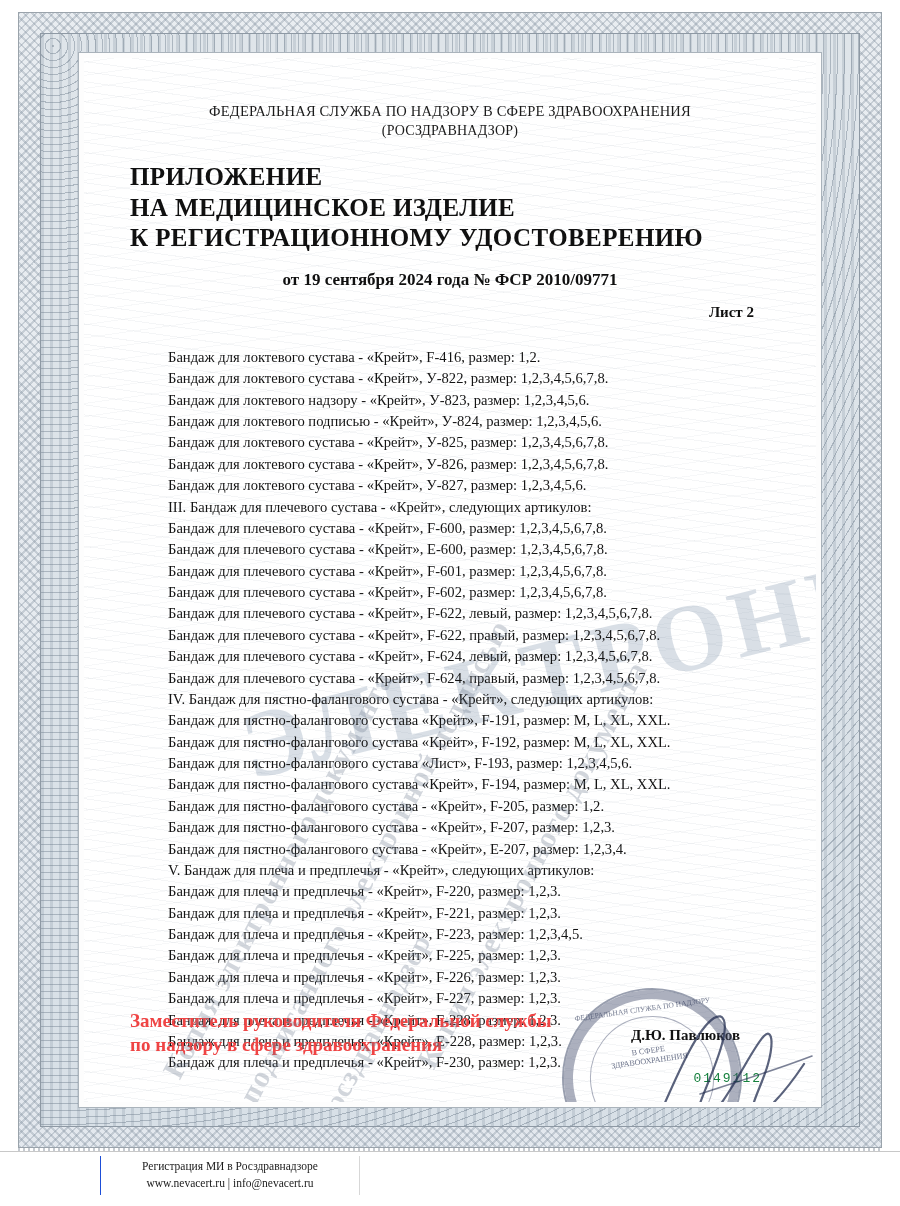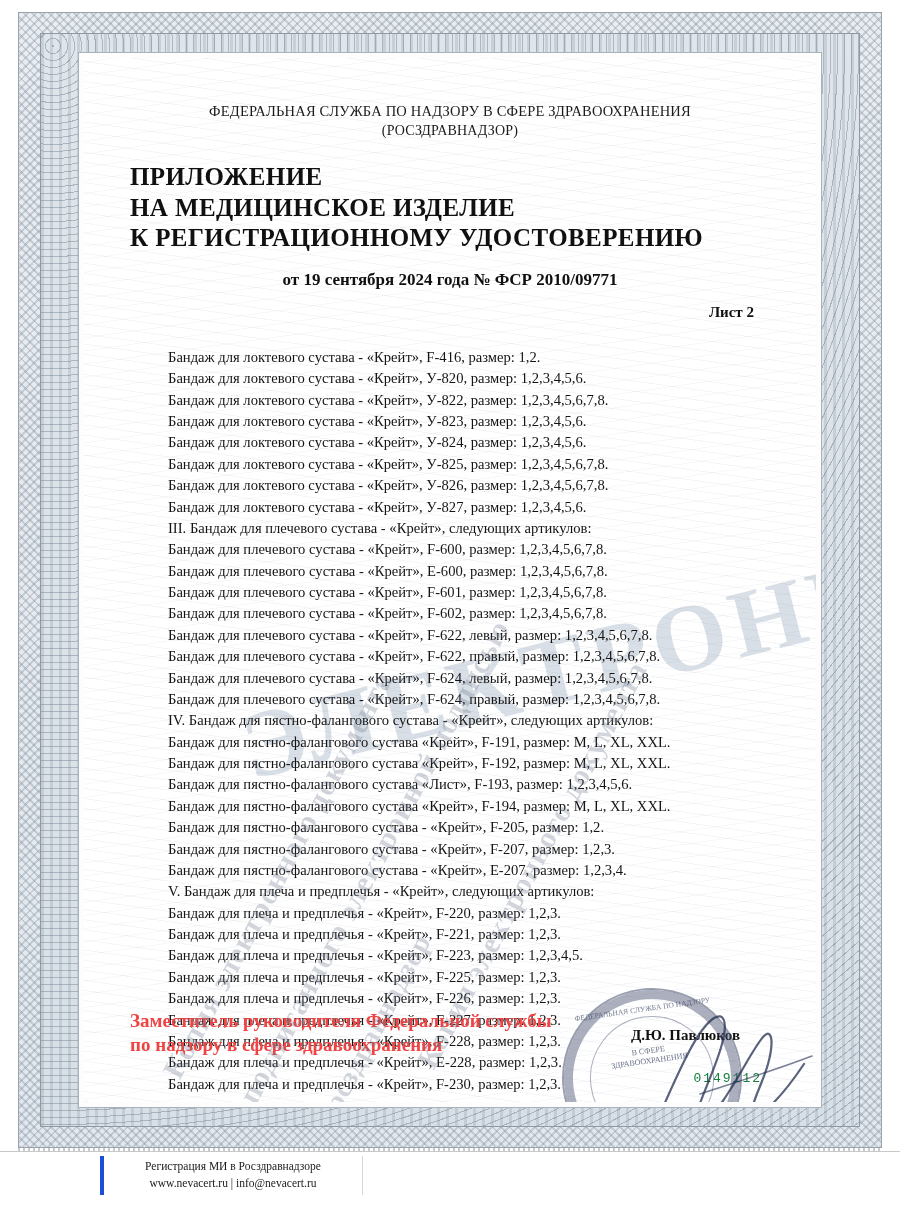--- a/index.html
+++ b/index.html
@@ -240,21 +240,21 @@
   .footer-box {
     position: absolute;
     left: 100px;
     top: 4px;
     width: 250px;
     text-align: center;
     font-family: "Liberation Serif", serif;
     font-size: 11.5px;
     color: #1a1a1a;
     line-height: 1.5;
-    border-left: 4px solid #1d4ed8;
+    border-left: 1px solid #1d4ed8;
     border-right: 1px solid #d7d7d7;
     padding: 2px 4px;
   }
   .footer-box .link { color: #1a1a1a; }
   .hr-strip {
     position: absolute;
     left: 18px; right: 18px;
     bottom: 52px;
     height: 6px;
     background: repeating-linear-gradient(90deg, rgba(140,150,162,0.5) 0 2px, rgba(255,255,255,0) 2px 5px);
@@ -288,24 +288,23 @@
 
       <div class="doc-date">
         <span>от  19 сентября 2024 года</span>
         <span class="num">№  ФСР 2010/09771</span>
       </div>
 
       <div class="sheet">Лист  2</div>
 
       <div class="list">
         <div class="row">Бандаж для локтевого сустава - «Крейт», F-416, размер: 1,2.</div>
-        <div class="row">Бандаж для локтевого сустава - «Крейт», У-820, размер: 1,2,3,4,5,6.</div>
         <div class="row">Бандаж для локтевого сустава - «Крейт», У-822, размер: 1,2,3,4,5,6,7,8.</div>
-        <div class="row">Бандаж для локтевого сустава - «Крейт», У-823, размер: 1,2,3,4,5,6.</div>
-        <div class="row">Бандаж для локтевого сустава - «Крейт», У-824, размер: 1,2,3,4,5,6.</div>
+        <div class="row">Бандаж для локтевого надзору - «Крейт», У-823, размер: 1,2,3,4,5,6.</div>
+        <div class="row">Бандаж для локтевого подписью - «Крейт», У-824, размер: 1,2,3,4,5,6.</div>
         <div class="row">Бандаж для локтевого сустава - «Крейт», У-825, размер: 1,2,3,4,5,6,7,8.</div>
         <div class="row">Бандаж для локтевого сустава - «Крейт», У-826, размер: 1,2,3,4,5,6,7,8.</div>
         <div class="row">Бандаж для локтевого сустава - «Крейт», У-827, размер: 1,2,3,4,5,6.</div>
         <div class="row section">III. Бандаж для плечевого сустава - «Крейт», следующих артикулов:</div>
         <div class="row">Бандаж для плечевого сустава - «Крейт», F-600, размер: 1,2,3,4,5,6,7,8.</div>
         <div class="row">Бандаж для плечевого сустава - «Крейт», E-600, размер: 1,2,3,4,5,6,7,8.</div>
         <div class="row">Бандаж для плечевого сустава - «Крейт», F-601, размер: 1,2,3,4,5,6,7,8.</div>
         <div class="row">Бандаж для плечевого сустава - «Крейт», F-602, размер: 1,2,3,4,5,6,7,8.</div>
         <div class="row">Бандаж для плечевого сустава - «Крейт», F-622, левый, размер: 1,2,3,4,5,6,7,8.</div>
         <div class="row">Бандаж для плечевого сустава - «Крейт», F-622, правый, размер: 1,2,3,4,5,6,7,8.</div>

